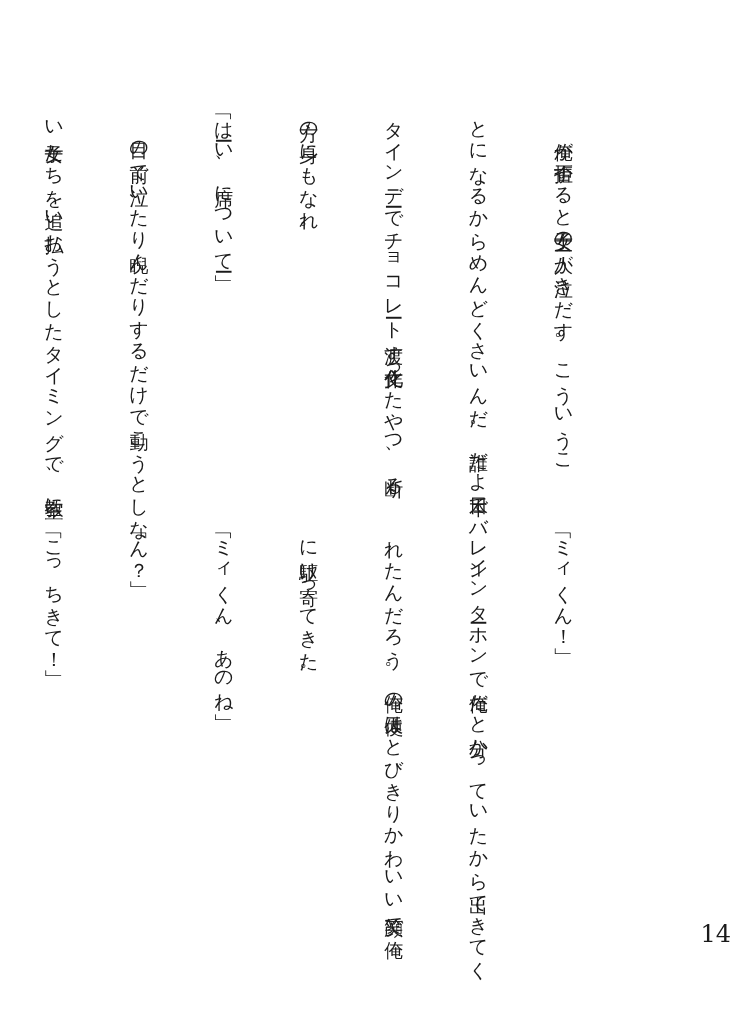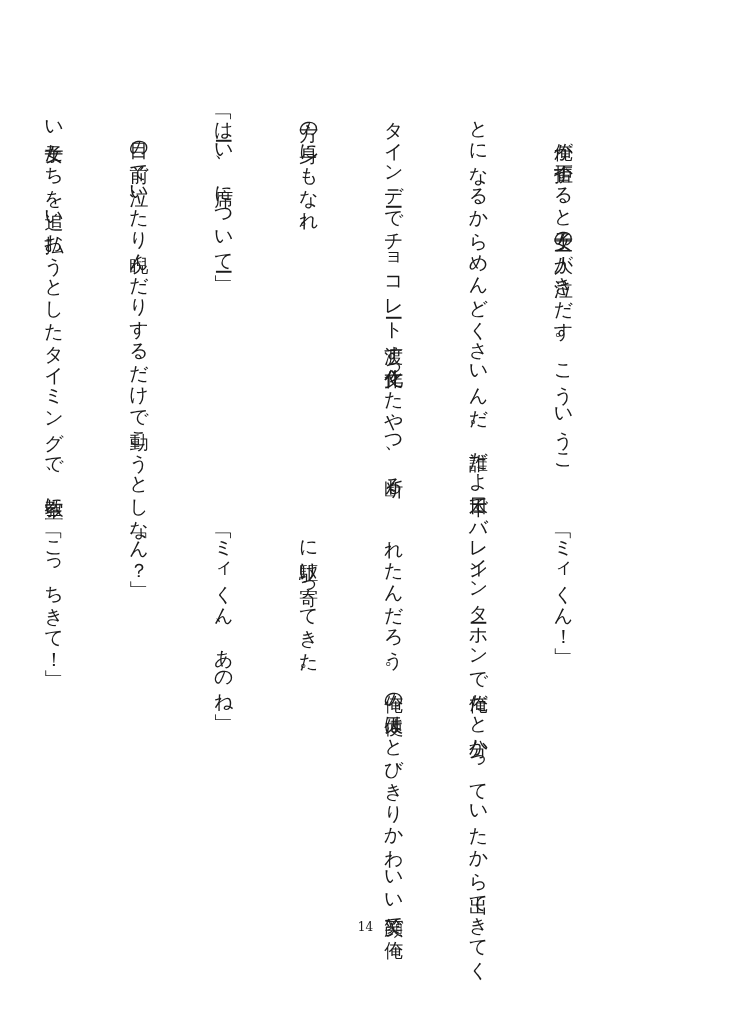--- a/index.html
+++ b/index.html
@@ -5,22 +5,22 @@
   html, body { margin:0; padding:0; background:#ffffff; }
   body { width:731px; height:1024px; position:relative; overflow:hidden;
          font-family:"DejaVu Serif","Liberation Serif",serif; color:#1a1a1a; }
   .page { position:absolute; left:0; top:0; width:731px; height:1024px; background:#fff; }
   .block { position:absolute; writing-mode:vertical-rl; -webkit-writing-mode:vertical-rl;
            font-size:19px; line-height:28.3px; letter-spacing:0.5px; white-space:pre;
            font-family:"DejaVu Sans","Liberation Sans",sans-serif; }
   .block-top { right:96px; top:108px; height:400px; }
   .block-bottom { right:96px; top:527px; height:400px; }
   .line { display:block; }
-  .page-number { position:absolute; left:0; width:731px; top:920px; text-align:center;
-                 font-size:12px; font-family:"DejaVu Serif","Liberation Serif",serif; }
+  .page-number { position:absolute; left:0; width:731px; top:920px; text-align:right;
+                 font-size:24px; font-family:"DejaVu Serif","Liberation Serif",serif; }
 </style>
 </head>
 <body>
 
 <div class="page">
   <div class="block block-top">
     <span class="line">　俺が拒否すると女子の一人が泣きだす。こういうこ</span>
     <span class="line">とになるからめんどくさいんだ。誰だよ日本でバレン</span>
     <span class="line">タインデーでチョコレート渡す文化作ったやつ、断る</span>
     <span class="line">方の身にもなれ。</span>

